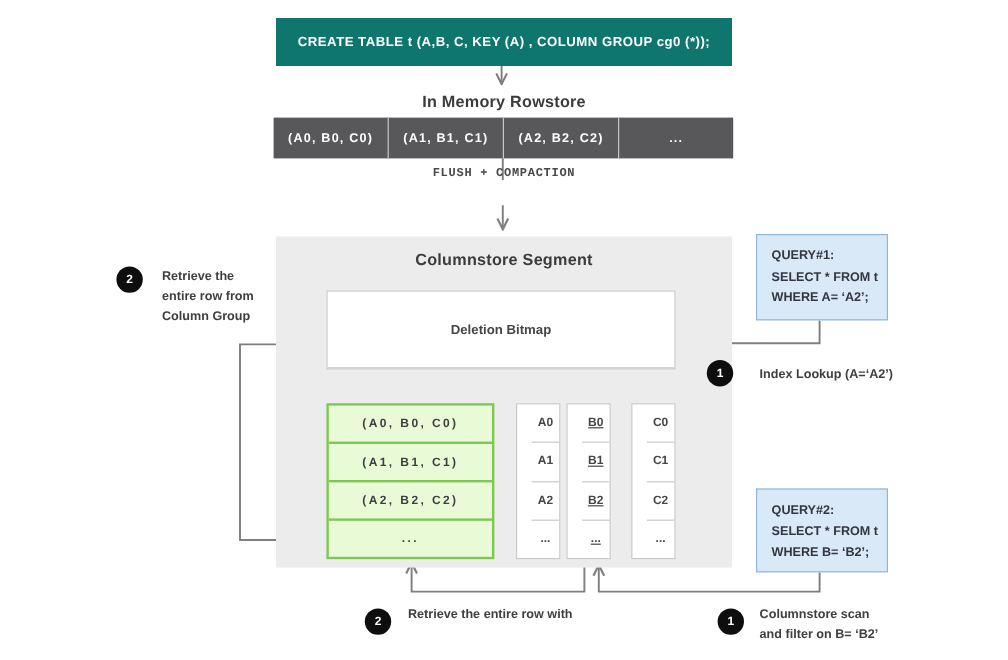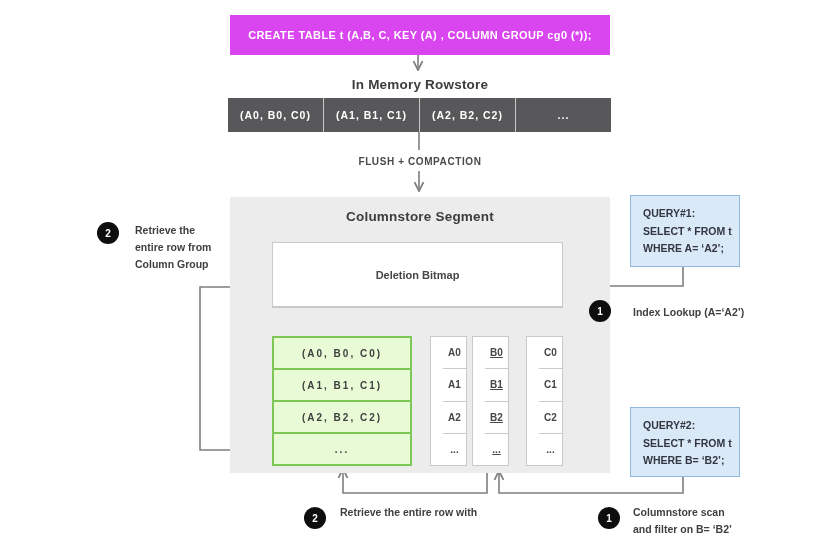--- a/index.html
+++ b/index.html
@@ -4,21 +4,21 @@
 <style>
   html,body{margin:0;padding:0;}
   body{
     width:840px;height:550px;position:relative;background:#ffffff;
     font-family:"Liberation Sans","DejaVu Sans",sans-serif;
     font-weight:700;color:#414141;overflow:hidden;
   }
   .abs{position:absolute;}
   
   .sql-bar{
-    left:230px;top:15px;width:380px;height:40px;background:#d946ef;
+    left:230px;top:15px;width:380px;height:40px;background:#0f766e;
     color:#ffffff;font-size:11px;letter-spacing:.4px;
     display:flex;align-items:center;justify-content:center;white-space:nowrap;
   }
   .center-text{left:230px;width:380px;text-align:center;}
   .h-title{font-size:13.5px;color:#3c3c3c;letter-spacing:.2px;}
   .flush{font-size:10px;letter-spacing:.6px;color:#4a4a4a;}
   
   .rowstore{
     left:228px;top:98px;width:383px;height:34px;background:#58585a;
     display:flex;color:#fff;font-size:10.5px;letter-spacing:1px;
@@ -88,21 +88,21 @@
 <div class="abs sql-bar">CREATE TABLE  t (A,B, C, KEY (A) , COLUMN GROUP cg0 (*));</div>
 
 <div class="abs center-text h-title" style="top:77px;">In Memory Rowstore</div>
 <div class="abs rowstore">
   <div class="cell">(A0, B0, C0)</div>
   <div class="cell">(A1, B1, C1)</div>
   <div class="cell">(A2, B2, C2)</div>
   <div class="cell">...</div>
 </div>
 
-<div class="abs center-text flush" style="top:156px;">FLUSH + COMPACTION</div>
+<div class="abs center-text flush" style="top:140px;font-family:Liberation Mono, monospace;">FLUSH + COMPACTION</div>
 
 <div class="abs segment"></div>
 <div class="abs center-text h-title" style="top:209px;">Columnstore Segment</div>
 
 <div class="abs inner-box">
   <div class="row">Deletion Bitmap</div>
 </div>
 
 <div class="abs green-box">
   <div class="row">(A0, B0, C0)</div>

